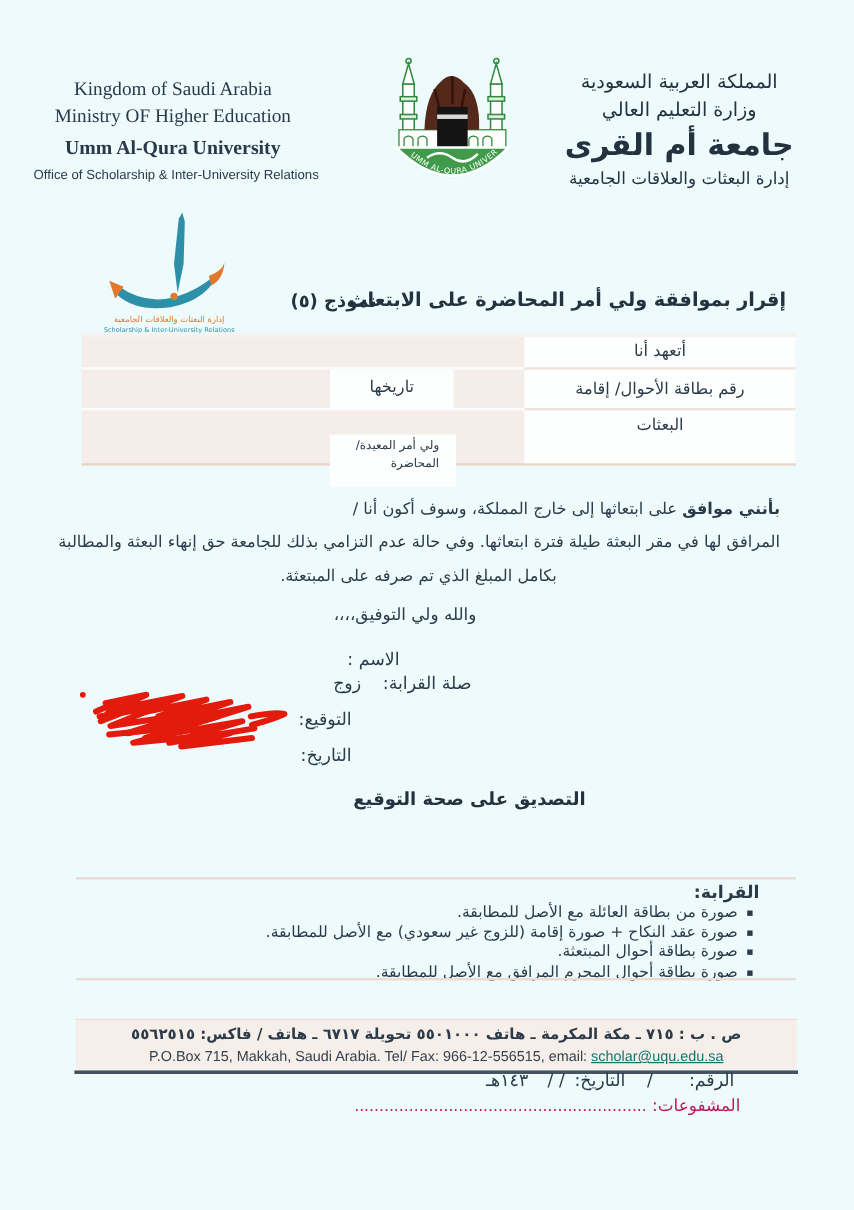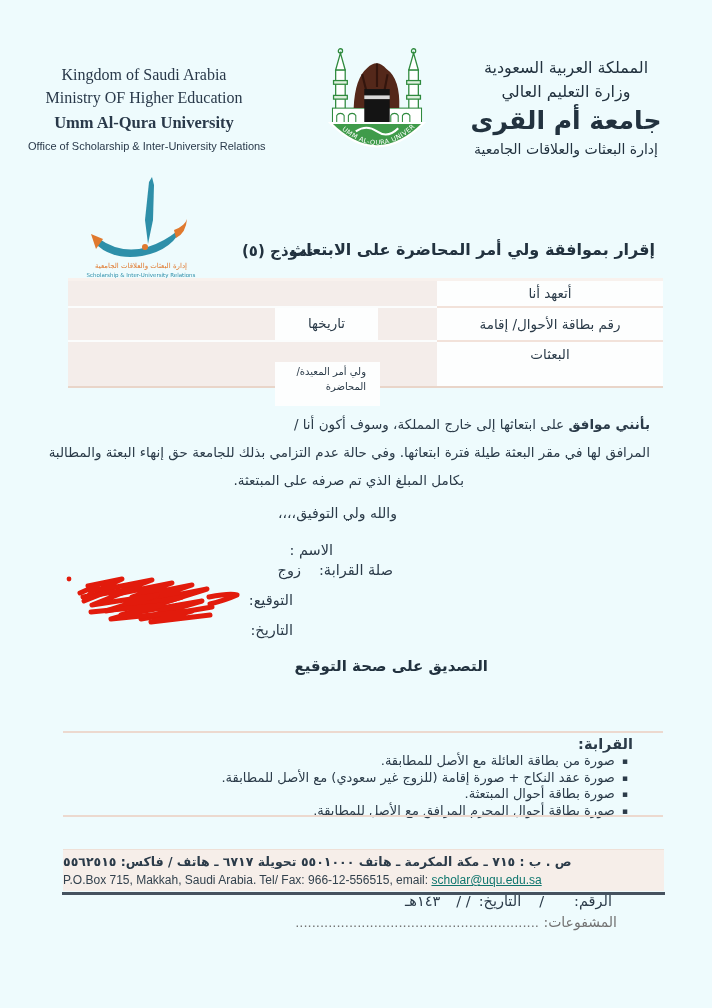--- a/index.html
+++ b/index.html
@@ -58,31 +58,31 @@
 
   
   .rule{position:absolute;left:63px;width:600px;height:2px;background:#ecd9cf;}
   .rule-top{top:731px;} .rule-bottom{top:815px;}
   .attachments{position:absolute;right:79px;top:735px;direction:rtl;text-align:right;color:#2b3b49;}
   .attachments .att-title{font-size:14.5px;font-weight:bold;line-height:18px;}
   .att-item{font-size:13px;line-height:15.5px;white-space:nowrap;padding-right:5px;}
   .att-item .blt{font-size:9px;vertical-align:1px;margin-left:7px;}
 
   
-  .footer-strip{position:absolute;left:63px;top:849px;width:601px;height:42px;background:#f6eee9;text-align:left;border-top:1px solid #efe0d7;box-sizing:border-box;}
+  .footer-strip{position:absolute;left:63px;top:849px;width:601px;height:42px;background:#f6eee9;text-align:center;border-top:1px solid #efe0d7;box-sizing:border-box;}
   .footer-ar{direction:rtl;font-size:12.5px;font-weight:bold;line-height:20px;padding-top:2px;color:#2b3b49;white-space:nowrap;}
   .footer-en{font-family:"Liberation Sans","DejaVu Sans",sans-serif;font-size:12px;line-height:16px;color:#33424e;white-space:nowrap;}
   .footer-en a{color:#0f766e;text-decoration:underline;}
   .dark-rule{position:absolute;left:62px;top:892px;width:603px;height:3px;background:#45525f;}
 
   
   .registry-row{position:absolute;right:100px;top:893px;direction:rtl;font-size:14.5px;white-space:nowrap;color:#2b3b49;}
   .registry-row .g1{margin-left:30px;} .registry-row .g2{margin-left:18px;}
   .registry-row .g3{margin-left:8px;}  .registry-row .g4{margin-left:16px;}
-  .enclosures-row{position:absolute;right:95px;top:914px;direction:rtl;font-size:14px;white-space:nowrap;color:#737373;}
+  .enclosures-row{position:absolute;right:95px;top:914px;direction:rtl;font-size:14px;white-space:nowrap;color:#be185d;}
   .enclosures-row .dots{letter-spacing:1px;font-size:13px;}
 </style>
 </head>
 <body>
 
 <div class="page">
 
   <div class="hdr-en">
     <div class="l1">Kingdom of Saudi Arabia</div>
     <div class="l2">Ministry OF Higher Education</div>

